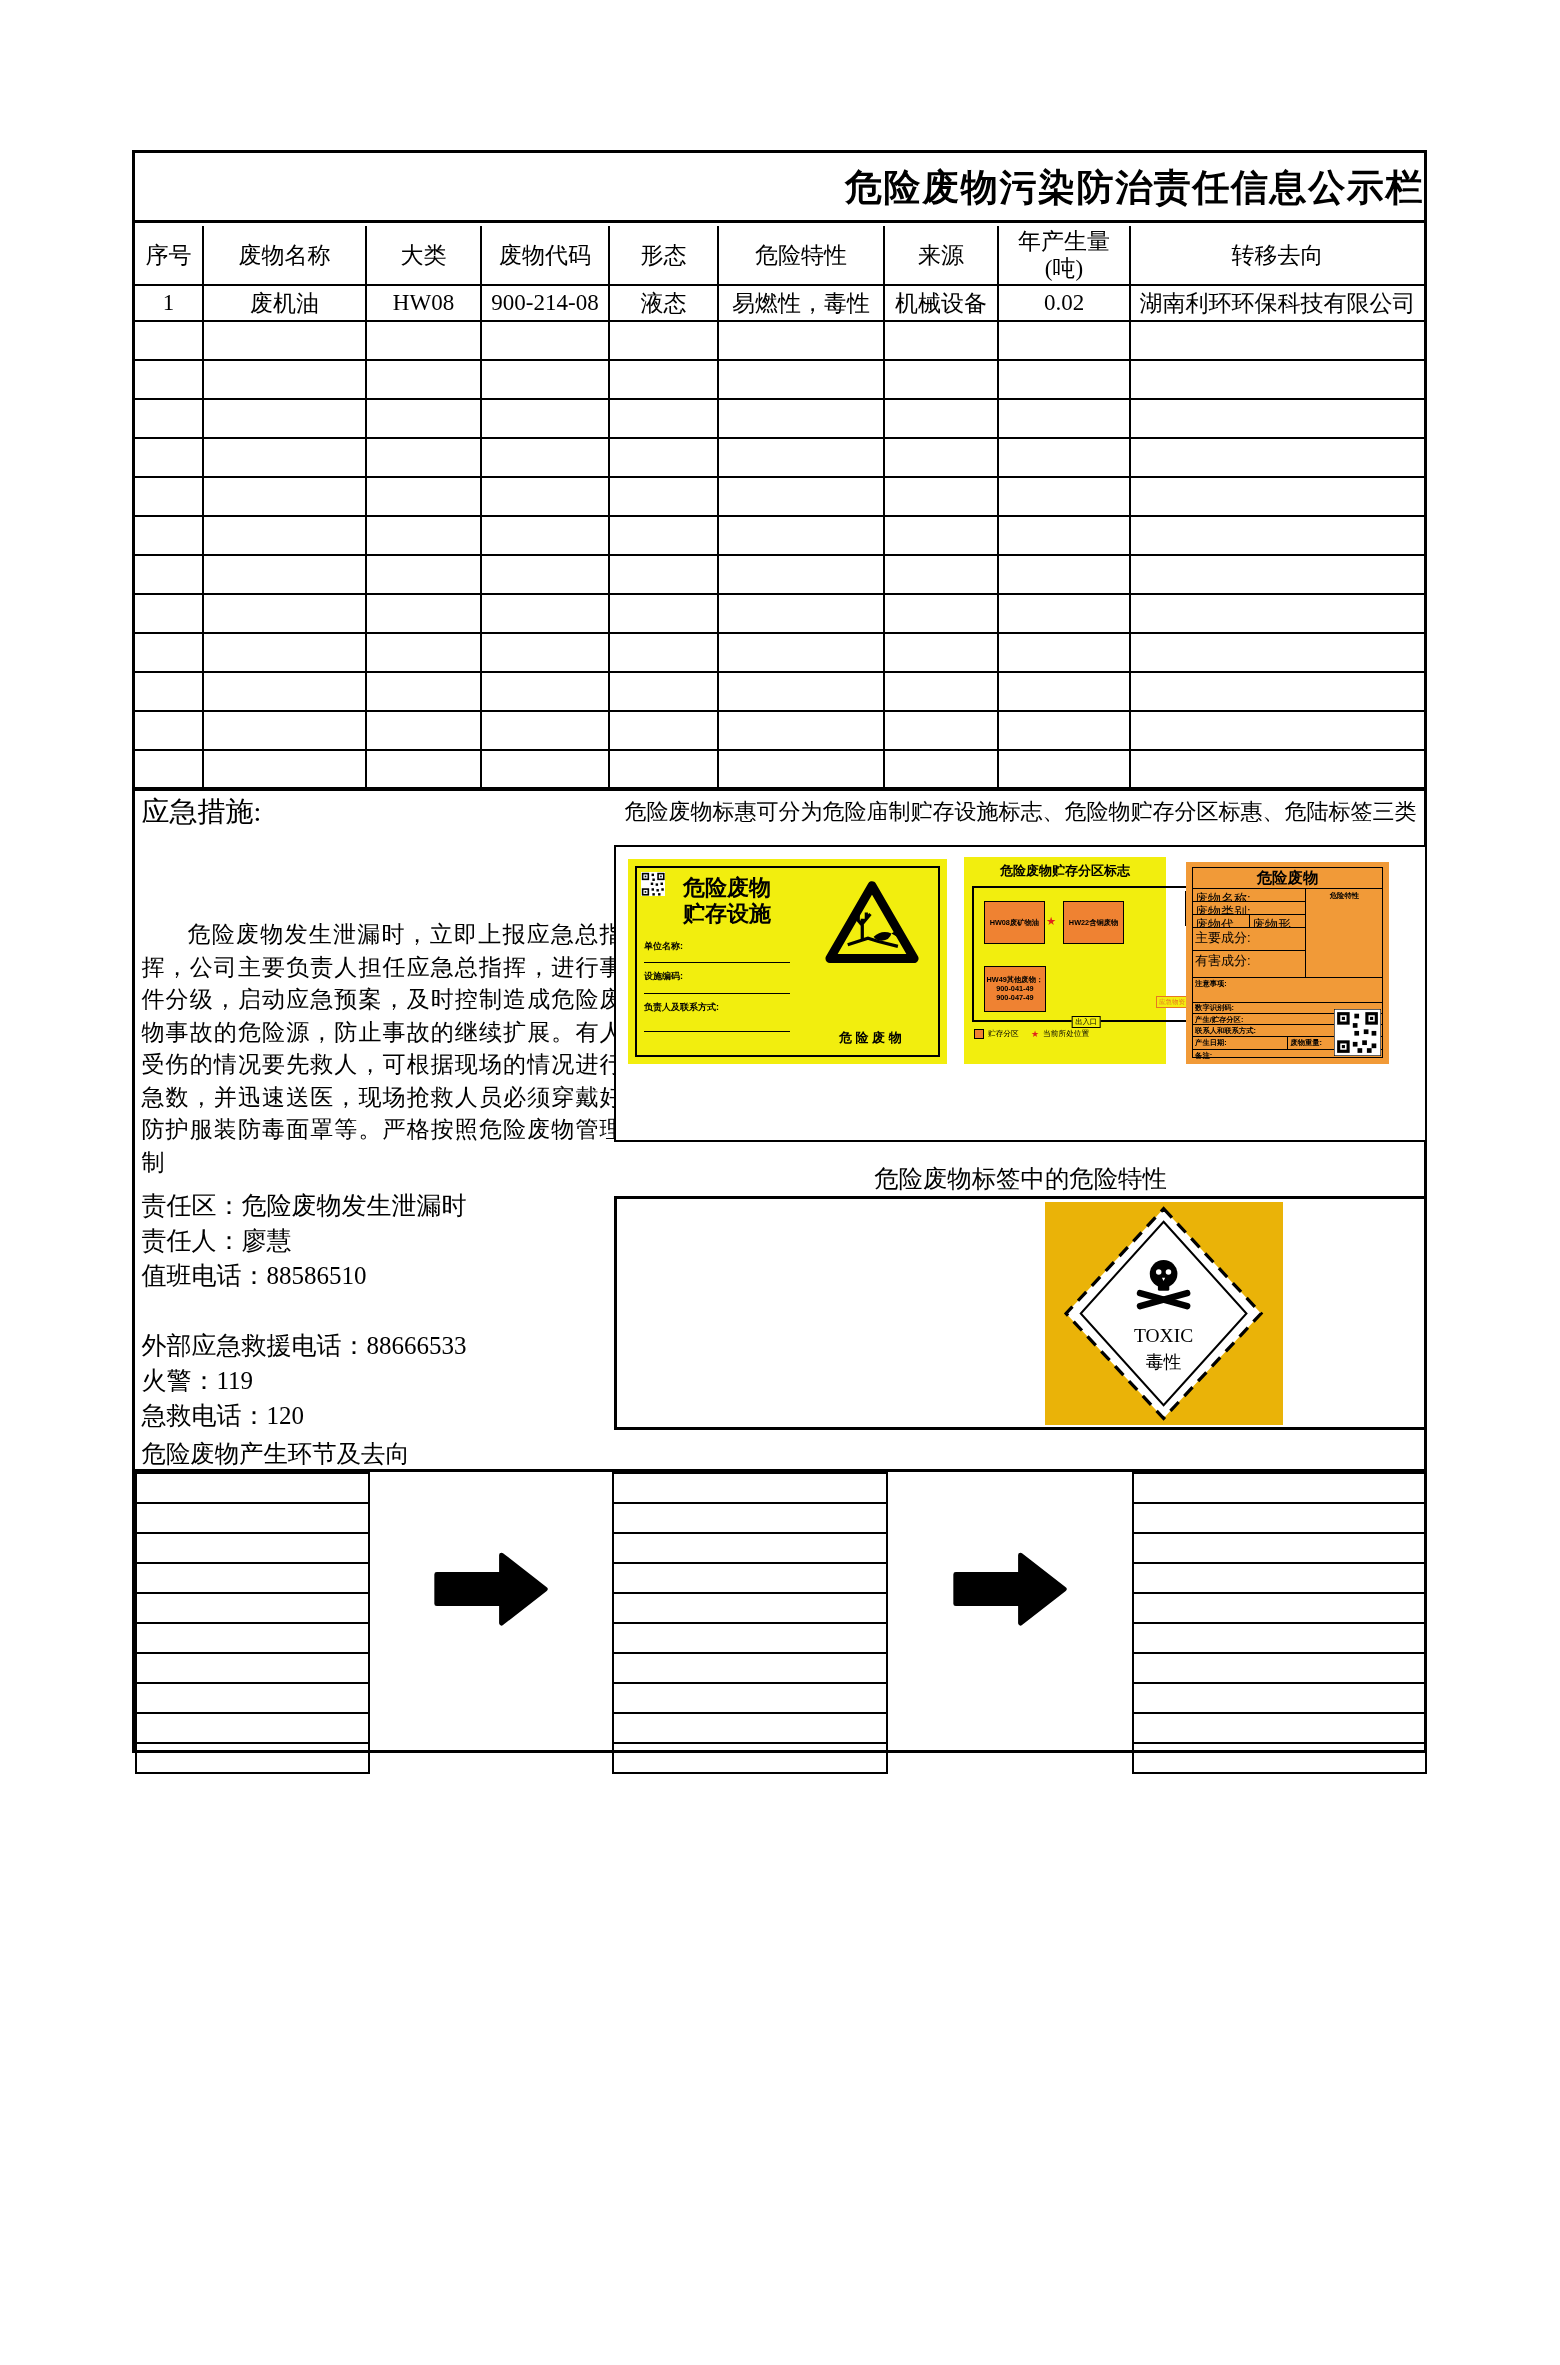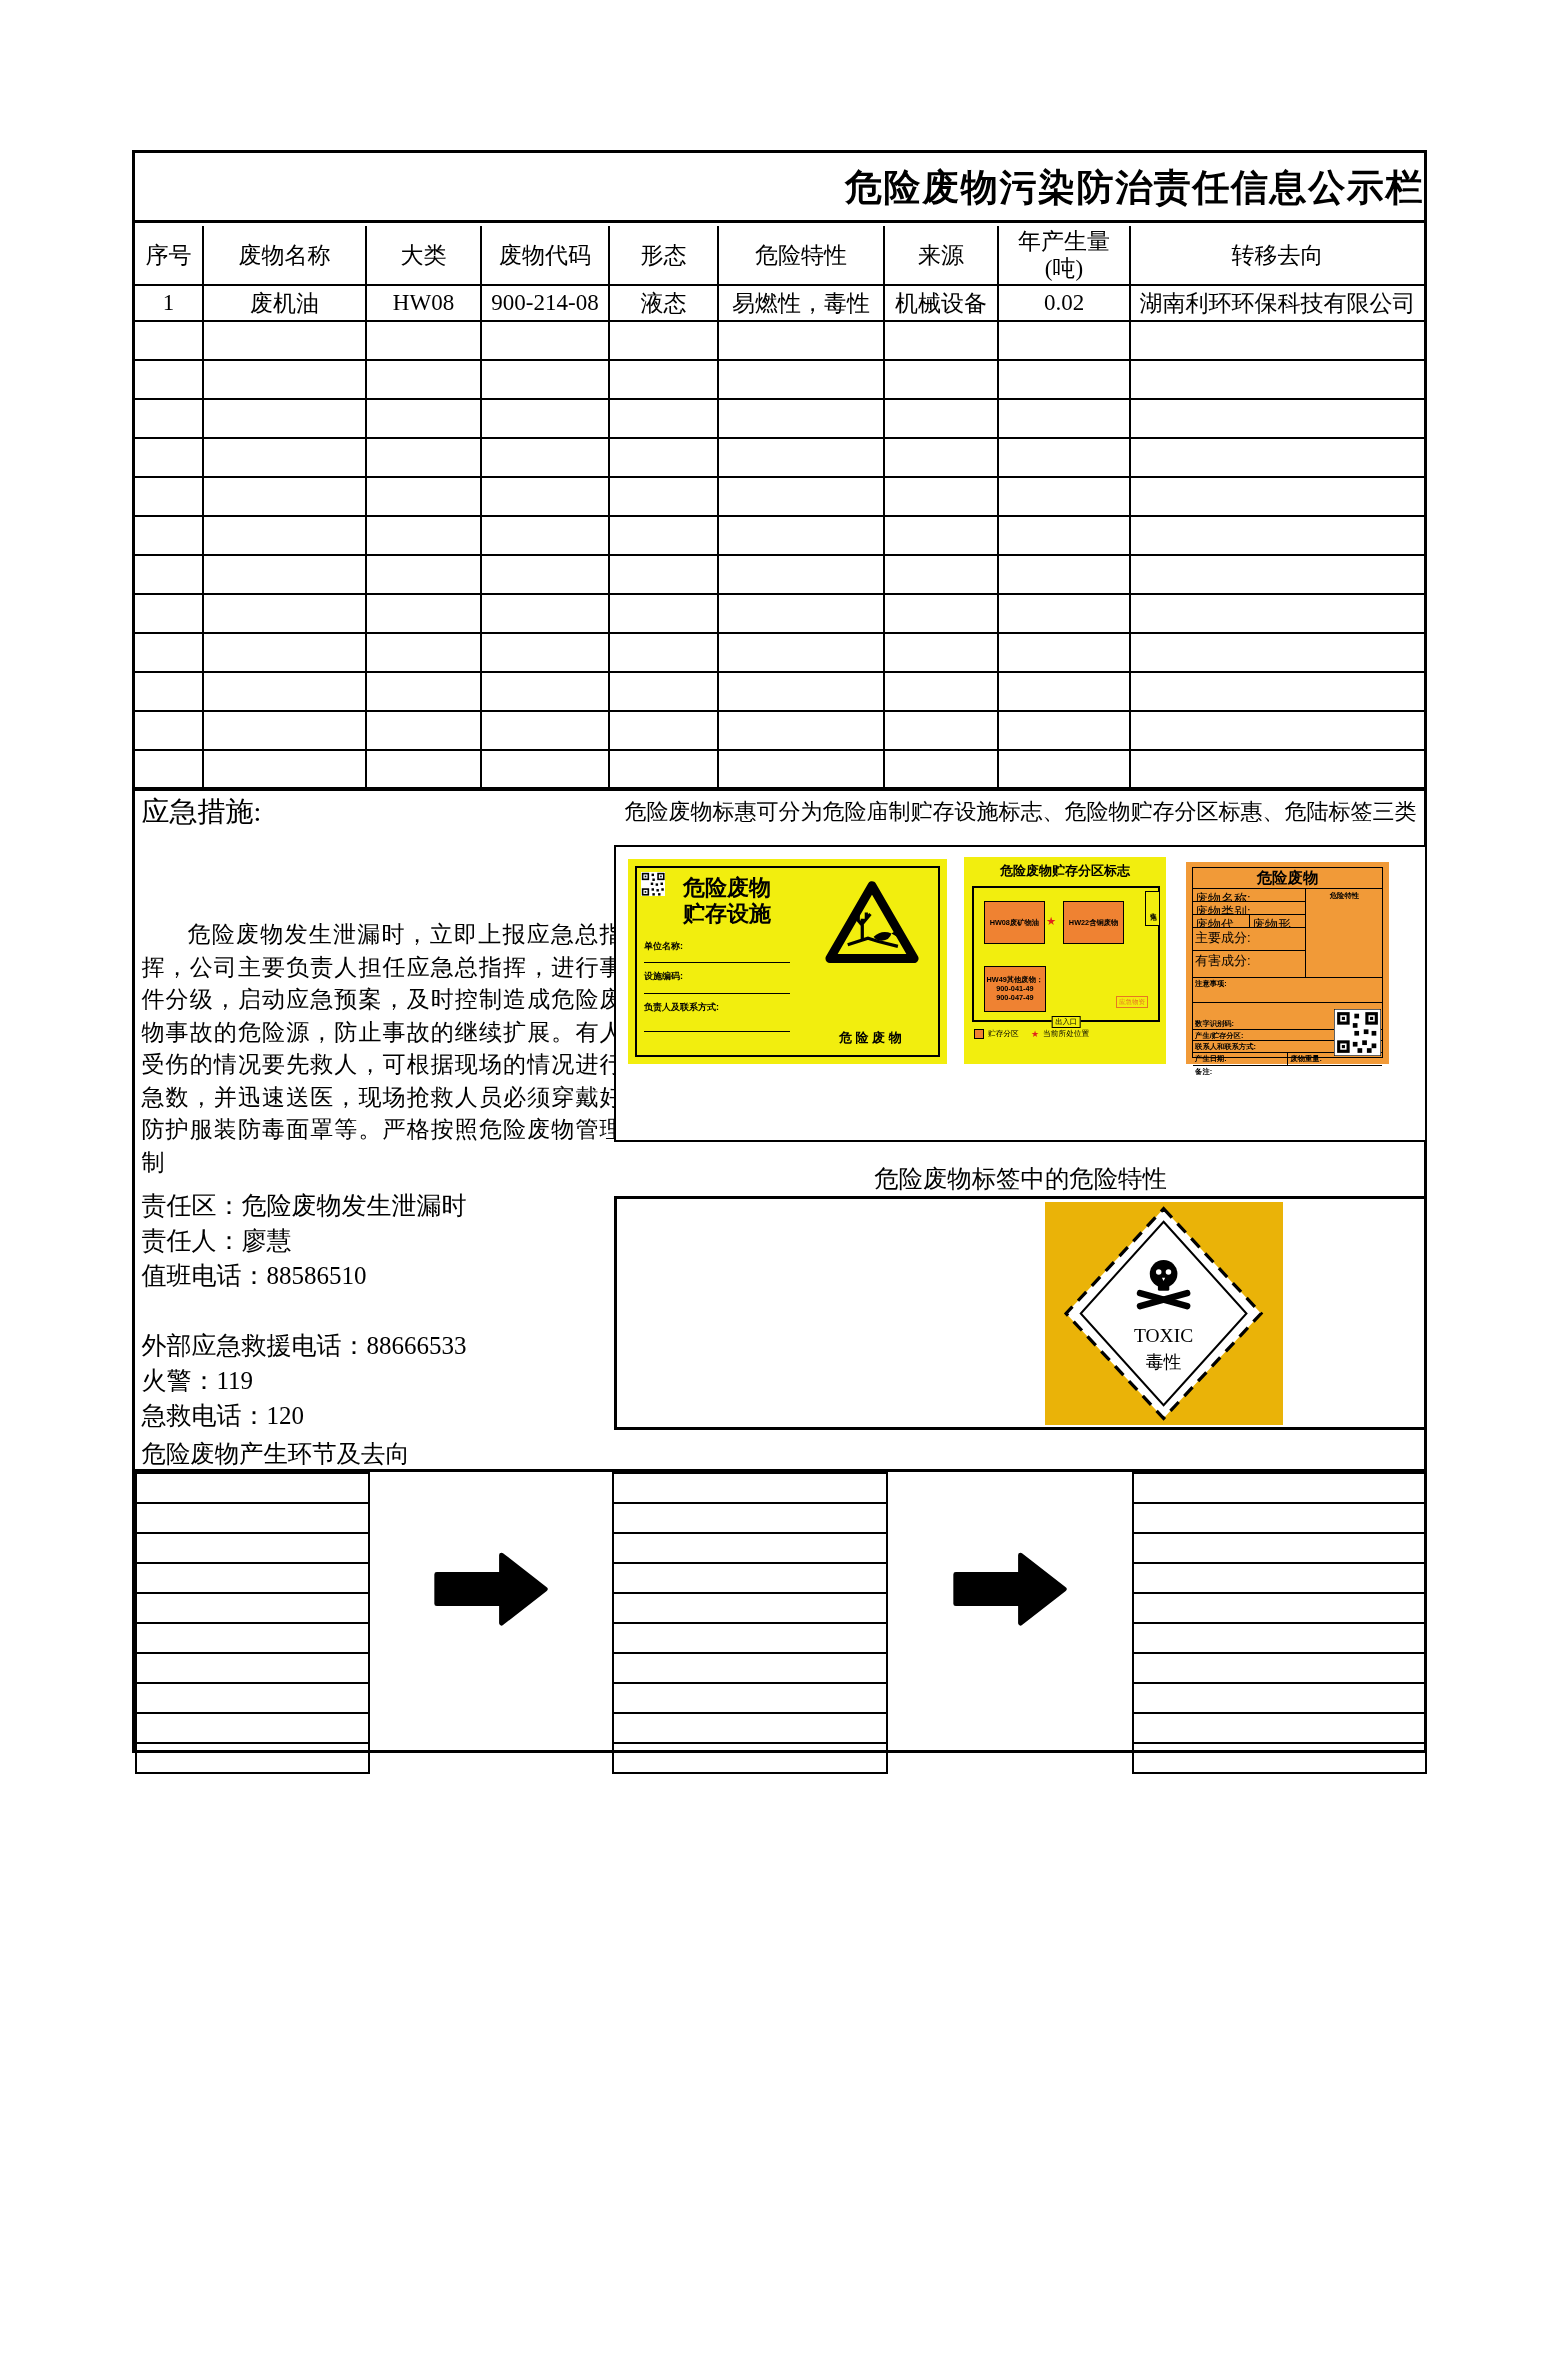--- a/index.html
+++ b/index.html
@@ -37,21 +37,21 @@
   .facility .qr{position:absolute;left:3.3px;top:3.3px;width:24.4px;height:24.4px;}
   .fac-title{position:absolute;left:24.4px;top:6.5px;width:130px;text-align:center;font-size:22px;font-weight:bold;line-height:26px;font-family:"Liberation Sans","DejaVu Sans",sans-serif;}
   .fac-field{position:absolute;left:6.5px;font-size:9px;font-weight:bold;font-family:"Liberation Sans","DejaVu Sans",sans-serif;}
   .fac-line{position:absolute;left:6.5px;width:146px;border-bottom:1.6px solid #000;}
   .fac-right{position:absolute;left:55%;top:0;right:0;bottom:0;}
   .fac-caption{position:absolute;left:0;right:0;bottom:8.1px;text-align:center;font-size:13px;font-weight:bold;font-family:"Liberation Sans","DejaVu Sans",sans-serif;}
 
   
   .partition{left:348px;top:9.8px;width:202px;height:207px;background:#F2EE0E;font-family:"Liberation Sans","DejaVu Sans",sans-serif;}
   .part-title{position:absolute;left:0;top:4.9px;width:100%;text-align:center;font-size:13px;font-weight:bold;}
-  .part-map{position:absolute;left:8.1px;top:29px;width:184px;height:132px;border:2.4px solid #000;}
+  .part-map{position:absolute;left:8.1px;top:29px;width:184px;height:132px;border:2.4px solid #000;padding-left:40px;}
   .zone{position:absolute;background:#EF8232;border:1.6px solid #000;color:#000;font-size:7.3px;font-weight:bold;display:flex;align-items:center;justify-content:center;text-align:center;line-height:9px;}
   .zone1{left:9.8px;top:13px;width:59px;height:41px;}
   .zone2{left:89px;top:13px;width:59px;height:41px;}
   .zone3{left:9.8px;top:78px;width:60px;height:44px;}
   .map-star{position:absolute;left:72px;top:26px;color:#E1251B;font-size:11.4px;}
   .pool{position:absolute;right:-2.4px;top:3.3px;width:13px;height:32.5px;border:1.6px solid #000;background:#F2EE0E;font-size:6.5px;writing-mode:vertical-rl;text-align:center;line-height:11.4px;letter-spacing:0.8px;}
   .supplies{position:absolute;right:9.8px;bottom:11.4px;border:1.6px solid #E87722;color:#E87722;background:#F2EE0E;font-size:6.5px;padding:0.8px 2.4px;}
   .entrance{position:absolute;left:50%;bottom:-8.1px;transform:translateX(-50%);border:1.6px solid #000;background:#F2EE0E;font-size:7.3px;padding:0 2.4px;}
   .part-legend{position:absolute;left:9.8px;top:172px;font-size:7.7px;display:flex;align-items:center;gap:4.1px;}
   .legend-swatch{display:inline-block;width:8.1px;height:8.1px;background:#EF8232;border:0.8px solid #000;}
@@ -359,21 +359,21 @@
             <div class="wl-sub wl-split" style="height:13px;padding:0;">
               <div>废物代码:</div>
               <div>废物形态:</div>
             </div>
             <div class="wl-sub" style="height:23px;">主要成分:</div>
             <div class="wl-sub" style="height:21px;border-bottom:none;">有害成分:</div>
           </div>
           <div class="wl-right">危险特性</div>
         </div>
         <div class="wl-row" style="height:24.4px;">注意事项:</div>
-        <div class="wl-row" style="height:11.4px;margin-top:16px;">数字识别码:</div>
+        <div class="wl-row" style="height:11.4px;">数字识别码:</div>
         <div class="wl-row" style="height:11.4px;">产生/贮存分区:</div>
         <div class="wl-row" style="height:11.4px;">联系人和联系方式:</div>
         <div class="wl-row wl-split" style="height:13px;padding:0;">
           <div>产生日期:</div>
           <div>废物重量:</div>
         </div>
         <div class="wl-row" style="height:13px;border-bottom:none;">备注:</div>
       </div>
       <svg class="wl-qr" viewBox="0 0 30 30">
         <rect x="0" y="0" width="30" height="30" fill="#fff" stroke="#000" stroke-width="0.8"></rect>

